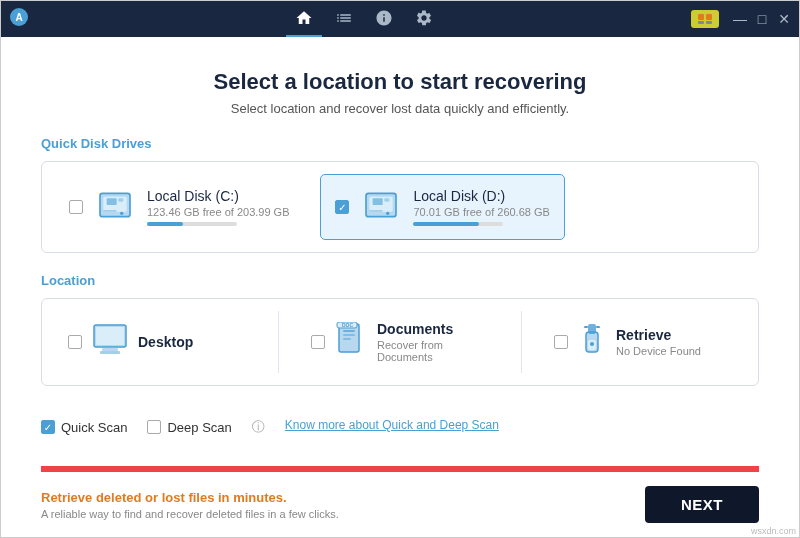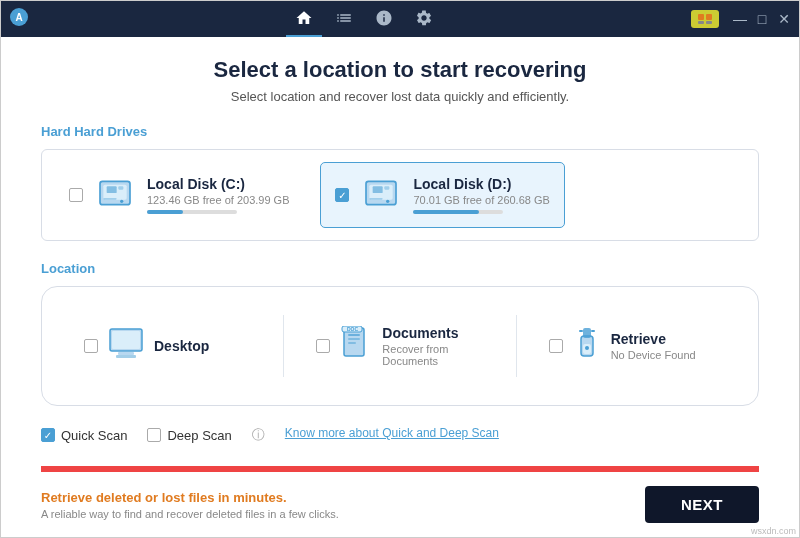--- a/index.html
+++ b/index.html
@@ -68,21 +68,21 @@
     .main {
       background: white;
       height: 502px;
       display: flex;
       flex-direction: column;
       padding: 0 40px;
     }
 
     .header-section {
       text-align: center;
-      padding: 20px 0 20px;
+      padding: 32px 0 20px;
     }
     .header-title {
       font-size: 22px;
       font-weight: 700;
       color: #1a2740;
       margin-bottom: 6px;
     }
     .header-subtitle {
       font-size: 13px;
       color: #555;
@@ -141,21 +141,21 @@
       background: #4a9fd4;
       border-color: #4a9fd4;
     }
     .disk-card-checkbox.checked::after {
       content: '✓';
       color: white;
       font-size: 10px;
     }
     .disk-info .disk-name {
       font-size: 14px;
-      font-weight: 700;
+      font-weight: 400;
       color: #1a2740;
     }
     .disk-info .disk-space {
       font-size: 11px;
       color: #888;
       margin-top: 2px;
     }
     .disk-space-bar {
       width: 90px;
       height: 4px;
@@ -164,28 +164,28 @@
       margin-top: 4px;
     }
     .disk-space-bar-fill {
       height: 100%;
       background: #4a9fd4;
       border-radius: 2px;
     }
 
     
     .location-section {
-      margin-bottom: 12px;
+      margin-bottom: 24px;
     }
     .location-cards {
       display: flex;
       gap: 16px;
       border: 1px solid #d8dde6;
-      border-radius: 16px;
-      padding: 28px;
+      border-radius: 6px;
+      padding: 12px;
     }
     .loc-card {
       display: flex;
       align-items: center;
       gap: 10px;
       padding: 10px 14px;
       border-radius: 5px;
       flex: 1;
       cursor: pointer;
     }
@@ -357,21 +357,21 @@
 </div>
 
 <div class="main">
 
   <div class="header-section">
     <div class="header-title">Select a location to start recovering</div>
     <div class="header-subtitle">Select location and recover lost data quickly and efficiently.</div>
   </div>
 
   <div class="hdd-section">
-    <div class="section-label">Hard Hard Drives</div>
+    <div class="section-label">Quick Disk Drives</div>
     <div class="hdd-cards">
 
       <div class="disk-card unselected">
         <div class="disk-card-checkbox"></div>
         <div>
           <svg class="hdd-svg-icon" viewBox="0 0 48 48" fill="none">
             <rect x="6" y="10" width="36" height="28" rx="3" fill="#b8d8f0" stroke="#4a9fd4" stroke-width="2"></rect>
             <rect x="10" y="14" width="28" height="18" rx="2" fill="#daeefa"></rect>
             <rect x="14" y="16" width="12" height="8" rx="1" fill="#4a9fd4" opacity="0.6"></rect>
             <rect x="28" y="16" width="6" height="4" rx="1" fill="#4a9fd4" opacity="0.4"></rect>

